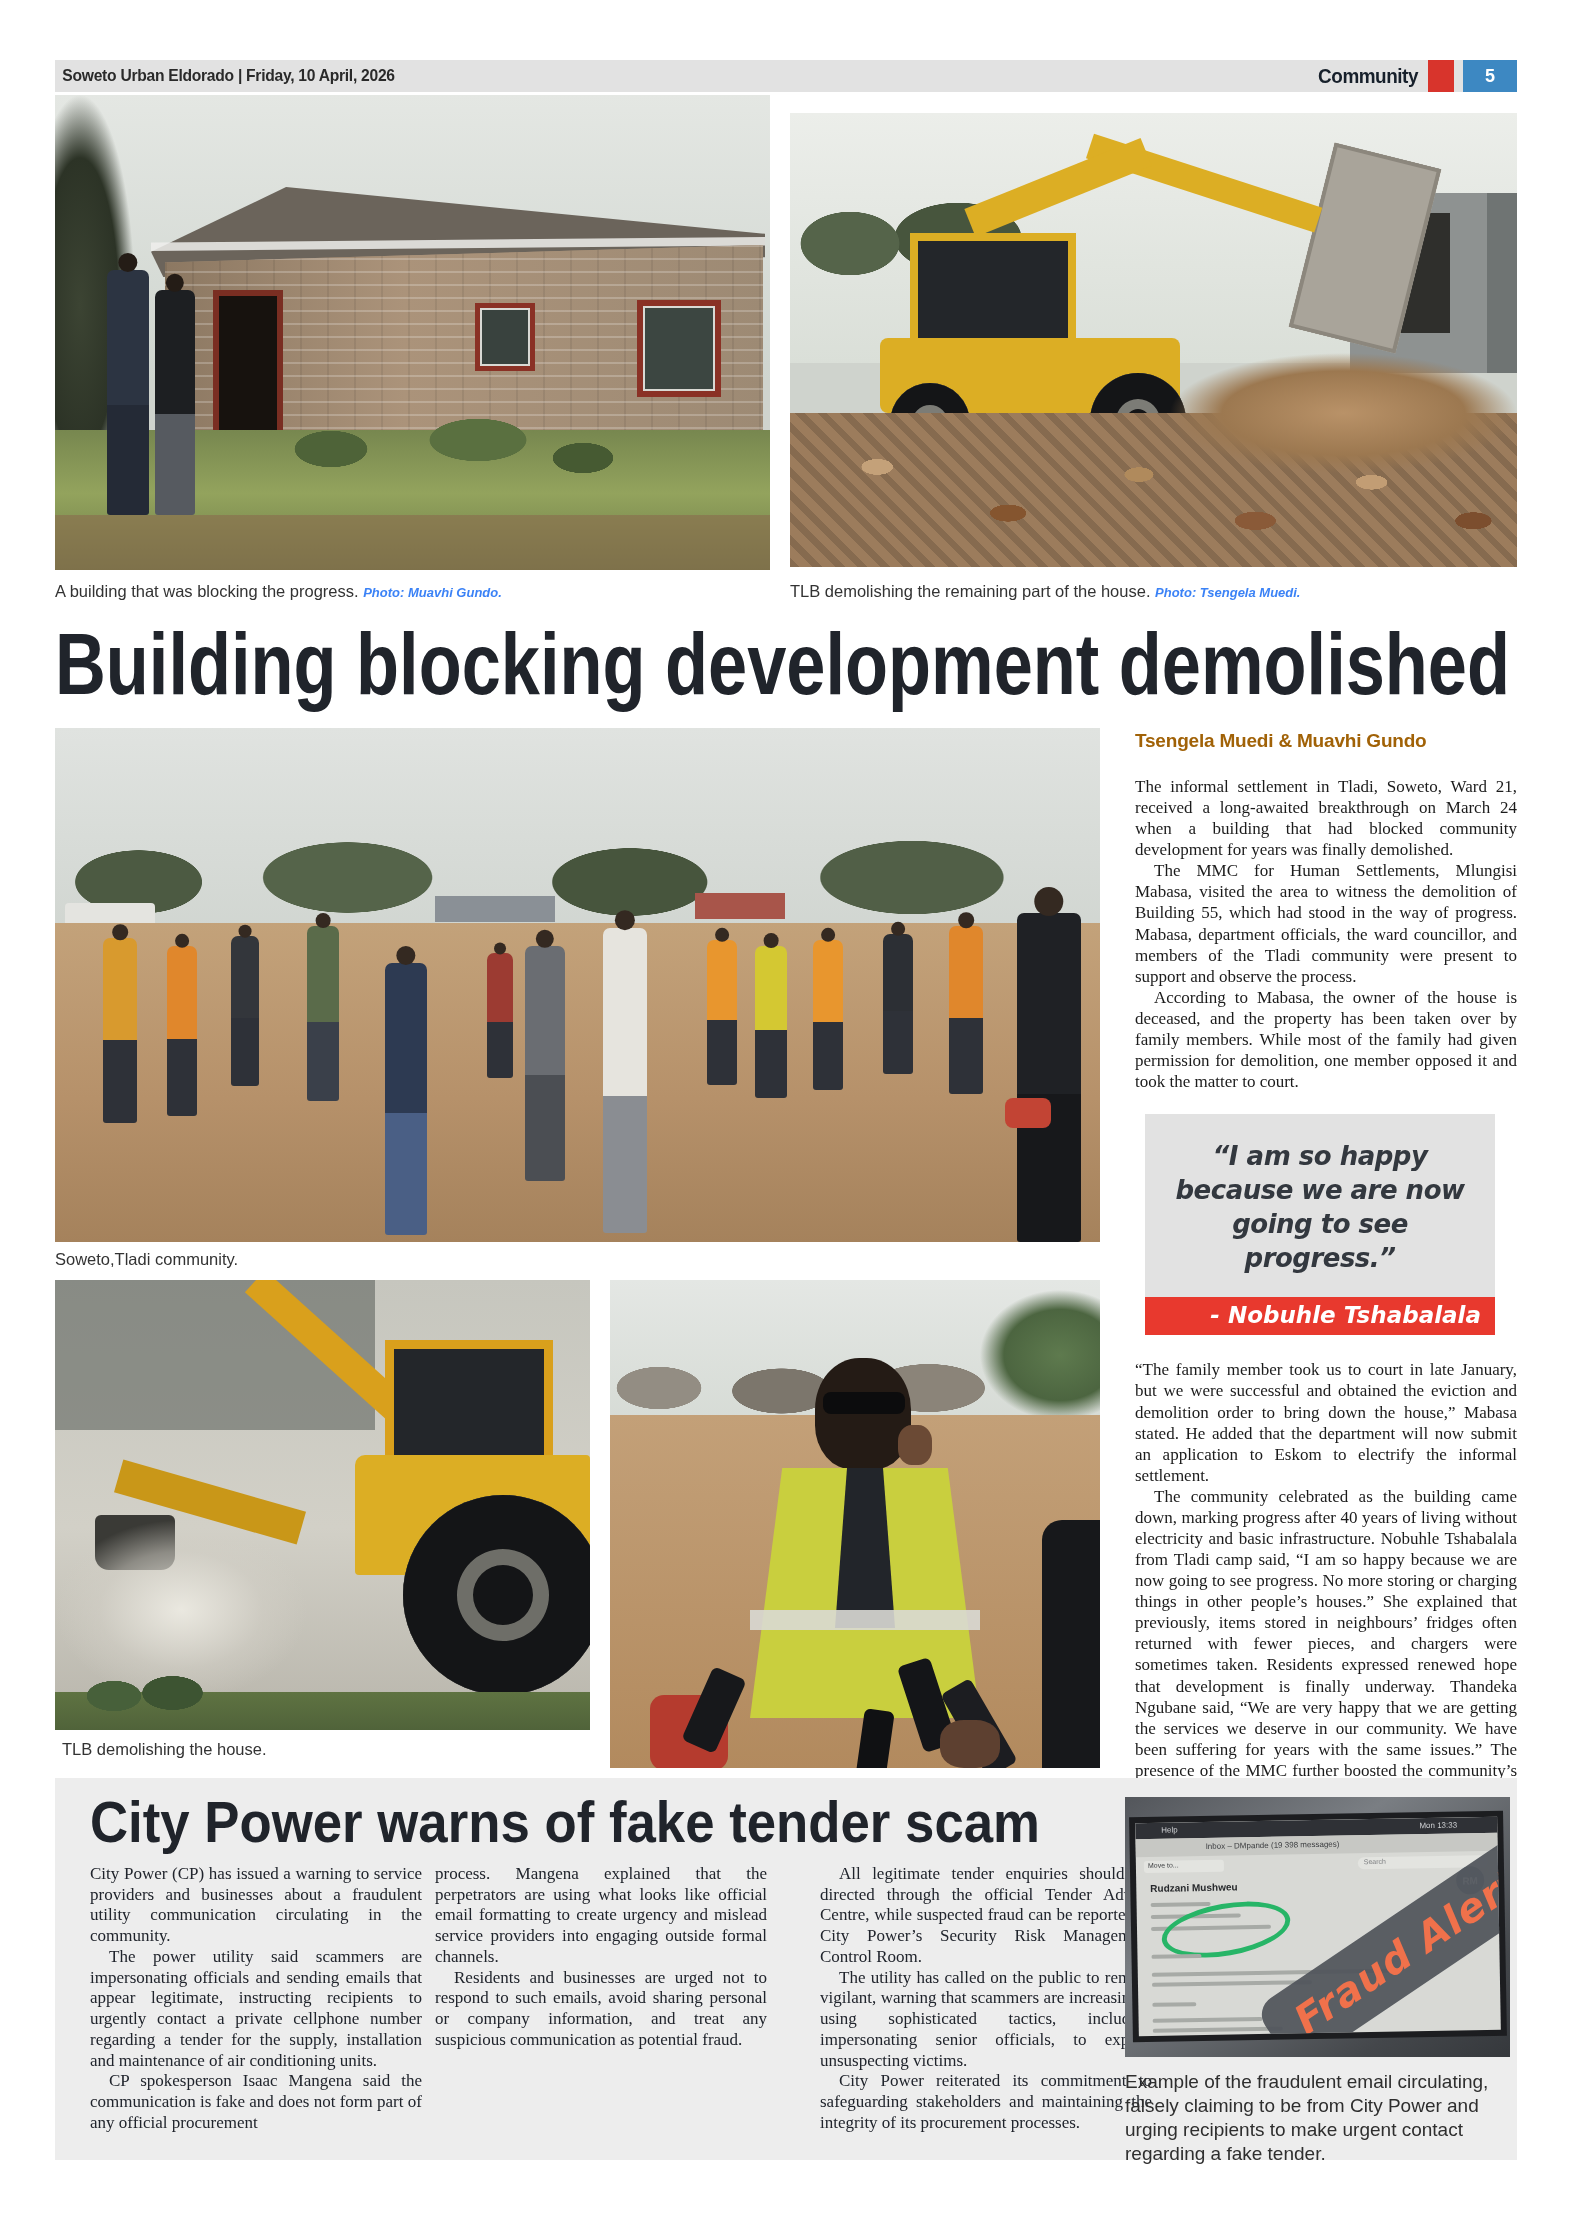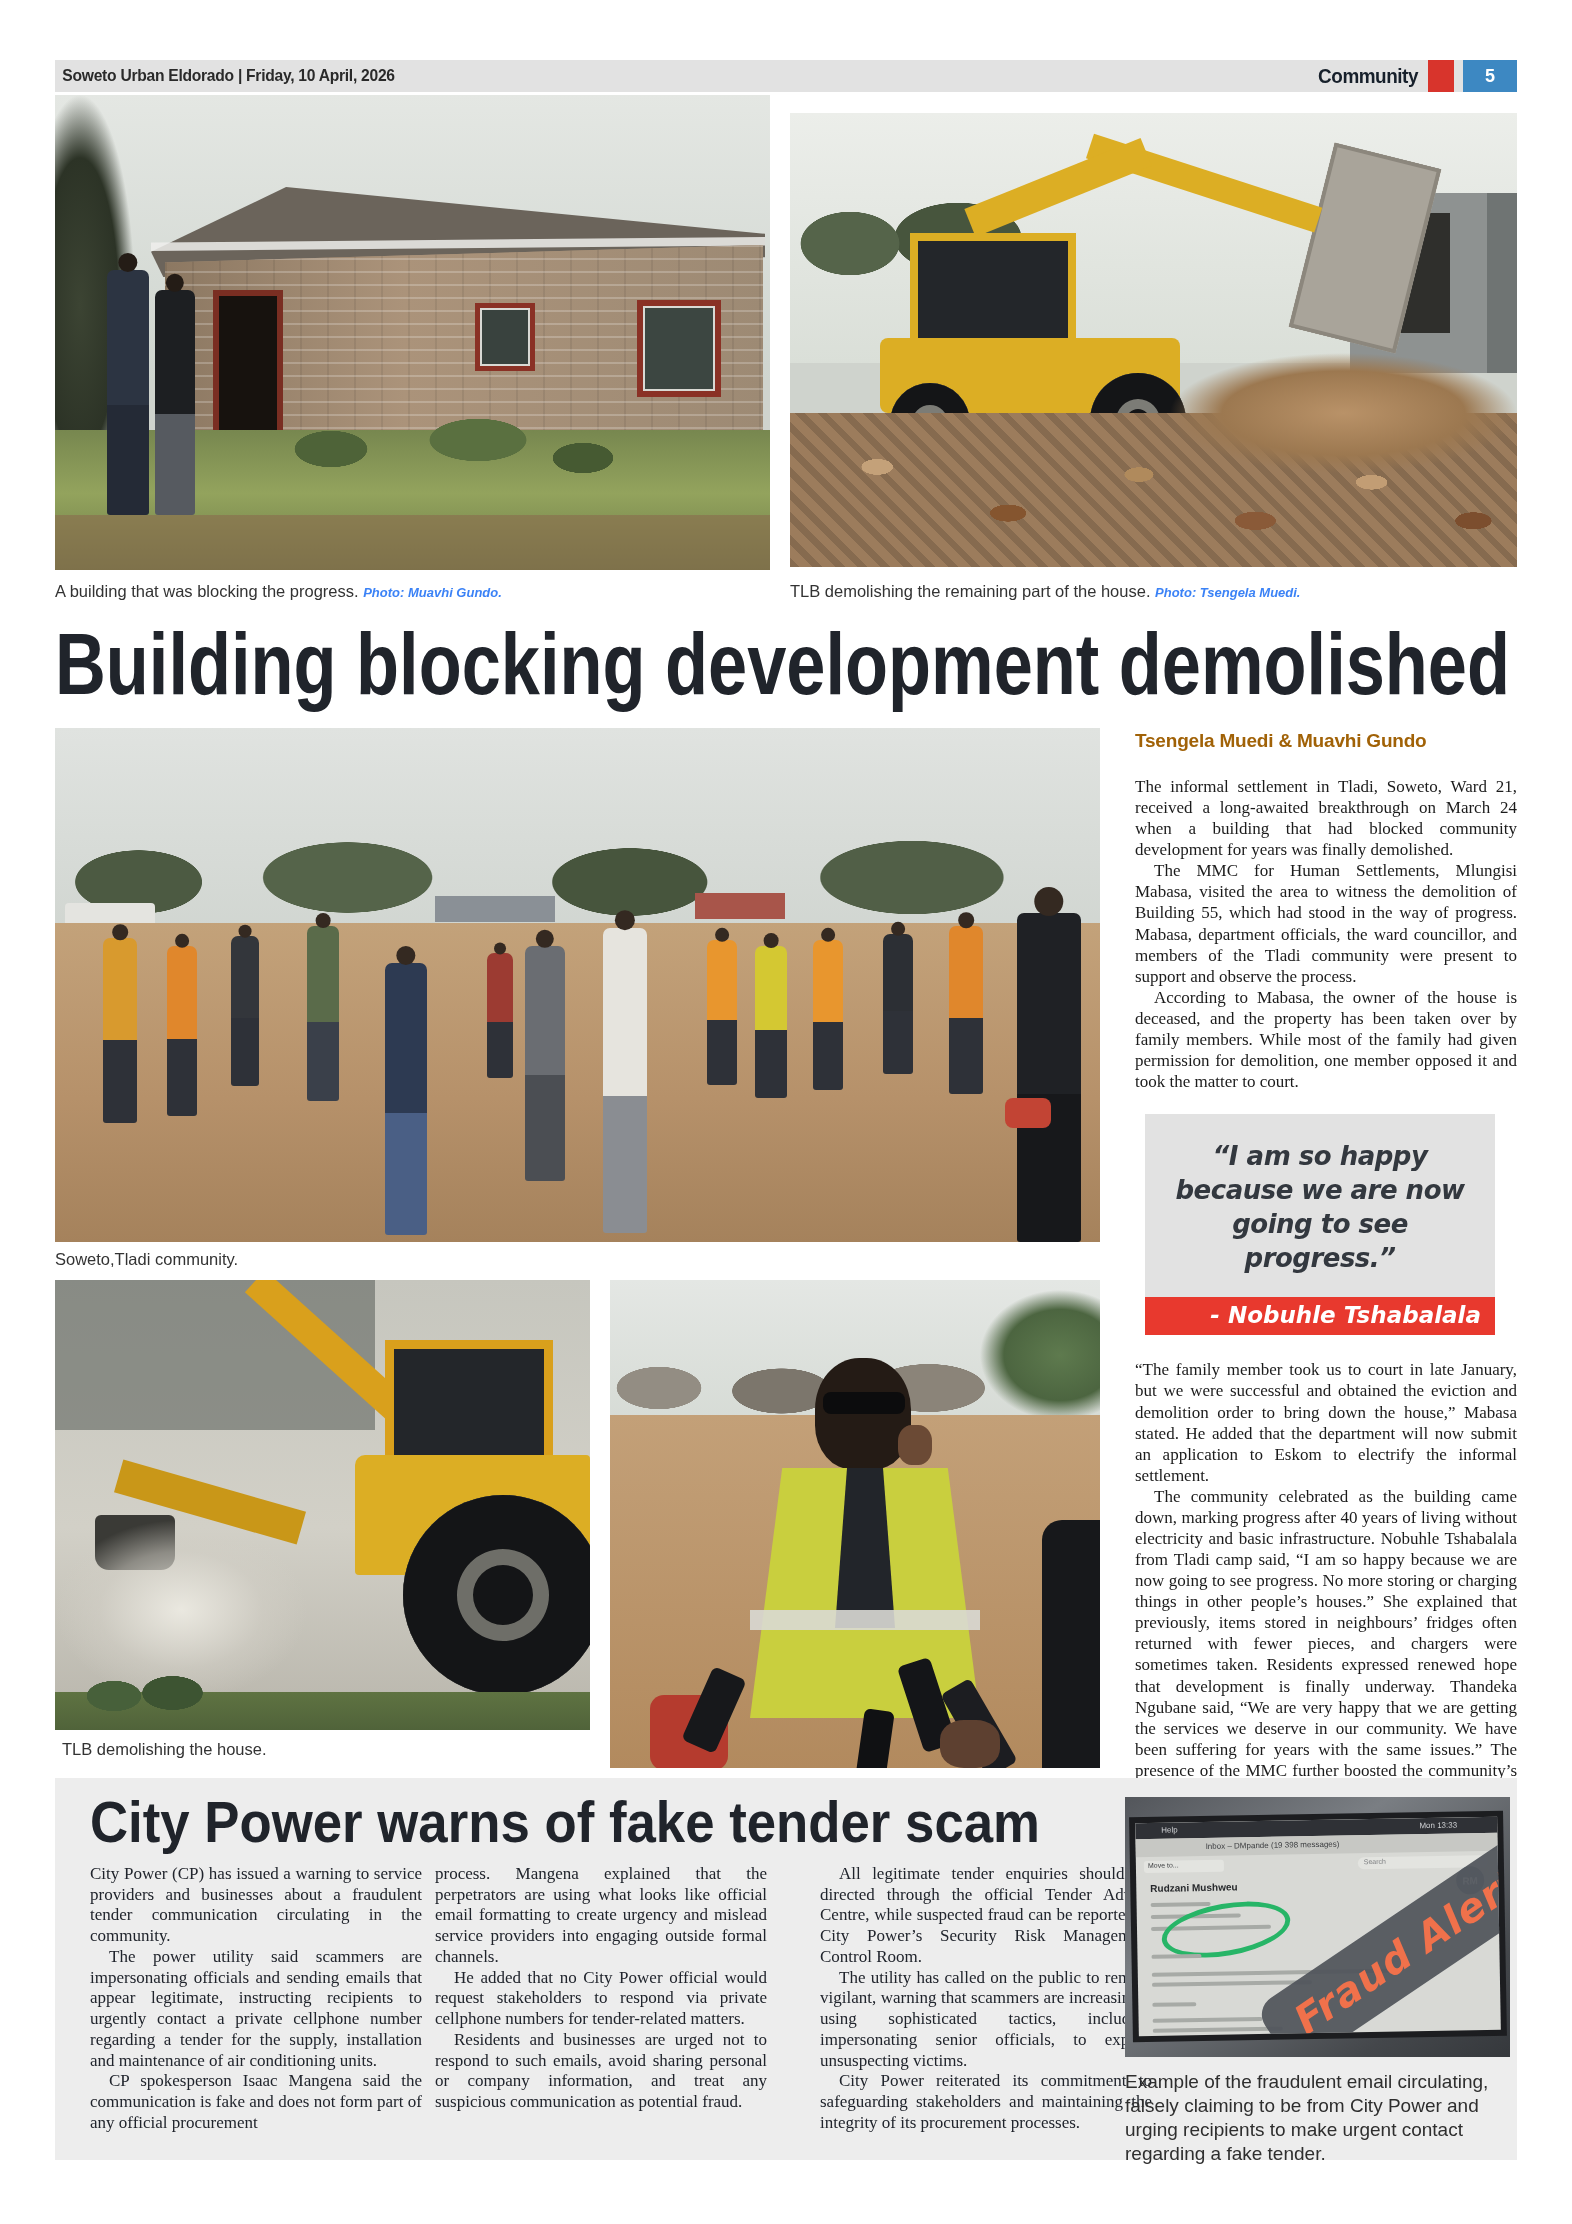--- a/index.html
+++ b/index.html
@@ -246,27 +246,26 @@
       <p class="ind">The community celebrated as the building came down, marking progress after 40 years of living without electricity and basic infrastructure. Nobuhle Tshabalala from Tladi camp said, “I am so happy because we are now going to see progress. No more storing or charging things in other people’s houses.” She explained that previously, items stored in neighbours’ fridges often returned with fewer pieces, and chargers were sometimes taken. Residents expressed renewed hope that development is finally underway. Thandeka Ngubane said, “We are very happy that we are getting the services we deserve in our community. We have been suffering for years with the same issues.” The presence of the MMC further boosted the community’s confidence in future progress.</p>
     </div>
   </div>
 
   <div class="abs panel">
     <svg class="abs" style="left:35px;top:10px;" width="970" height="68">
       <text x="0" y="54" class="headline-text" font-size="58" textLength="950" lengthAdjust="spacingAndGlyphs">City Power warns of fake tender scam</text>
     </svg>
 
     <div class="col serif" style="left:35px;">
-      <p>City Power (CP) has issued a warning to service providers and businesses about a fraudulent tender communication circulating in the community.</p>
+      <p>City Power (CP) has issued a warning to service providers and businesses about a fraudulent utility communication circulating in the community.</p>
       <p class="ind">The power utility said scammers are impersonating officials and sending emails that appear legitimate, instructing recipients to urgently contact a private cellphone number regarding a tender for the supply, installation and maintenance of air conditioning units.</p>
       <p class="ind">CP spokesperson Isaac Mangena said the communication is fake and does not form part of any official procurement</p>
     </div>
     <div class="col serif" style="left:380px;">
       <p>process. Mangena explained that the perpetrators are using what looks like official email formatting to create urgency and mislead service providers into engaging outside formal channels.</p>
-      <p class="ind">He added that no City Power official would request stakeholders to respond via private cellphone numbers for tender-related matters.</p>
       <p class="ind">Residents and businesses are urged not to respond to such emails, avoid sharing personal or company information, and treat any suspicious communication as potential fraud.</p>
     </div>
     <div class="col serif" style="left:765px;">
       <p class="ind">All legitimate tender enquiries should be directed through the official Tender Advice Centre, while suspected fraud can be reported to City Power’s Security Risk Management Control Room.</p>
       <p class="ind">The utility has called on the public to remain vigilant, warning that scammers are increasingly using sophisticated tactics, including impersonating senior officials, to exploit unsuspecting victims.</p>
       <p class="ind">City Power reiterated its commitment to safeguarding stakeholders and maintaining the integrity of its procurement processes.</p>
     </div>
 
     <div class="photo ephoto" style="left:1070px;top:19px;width:385px;height:260px;">
       <div class="screen">

